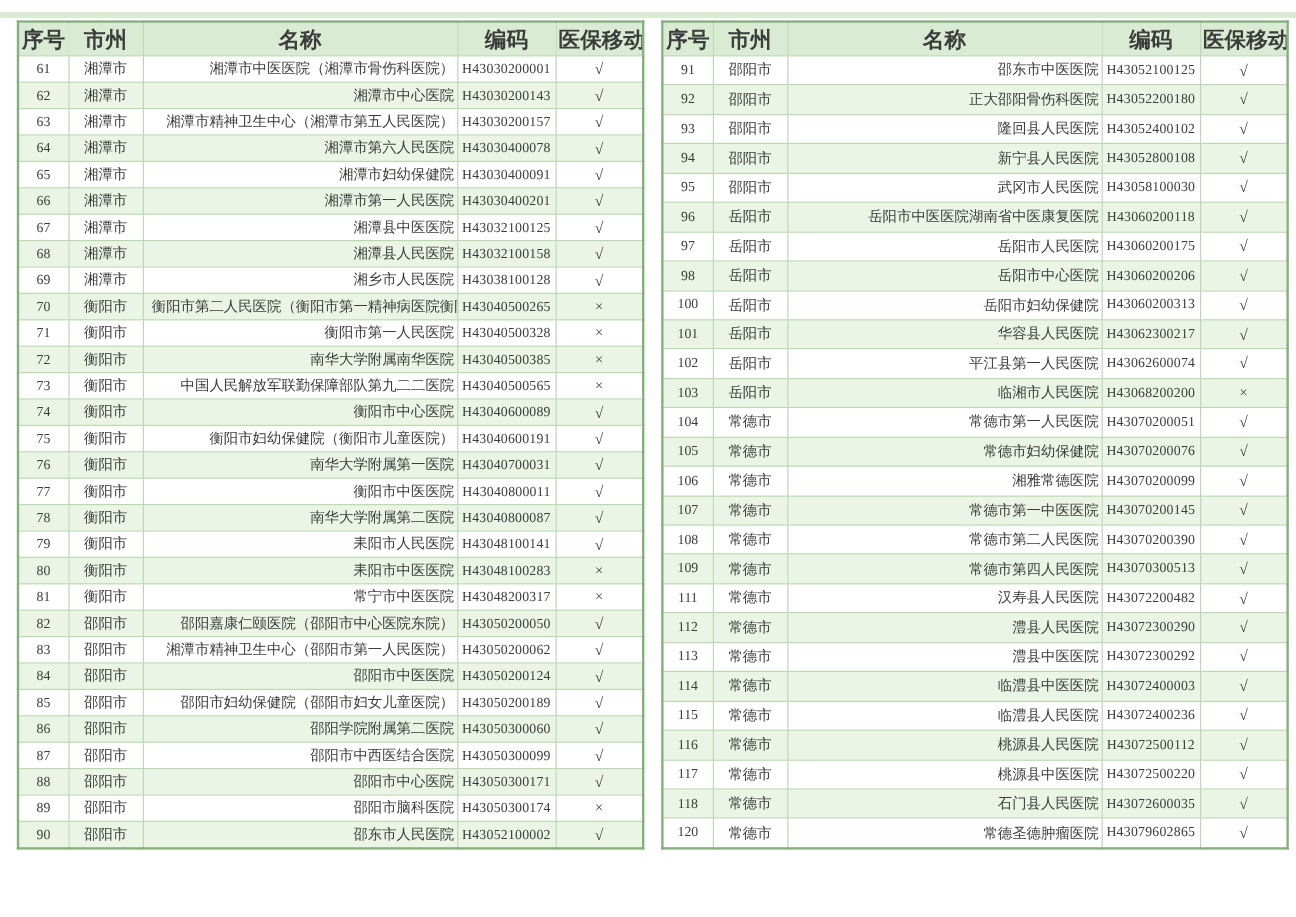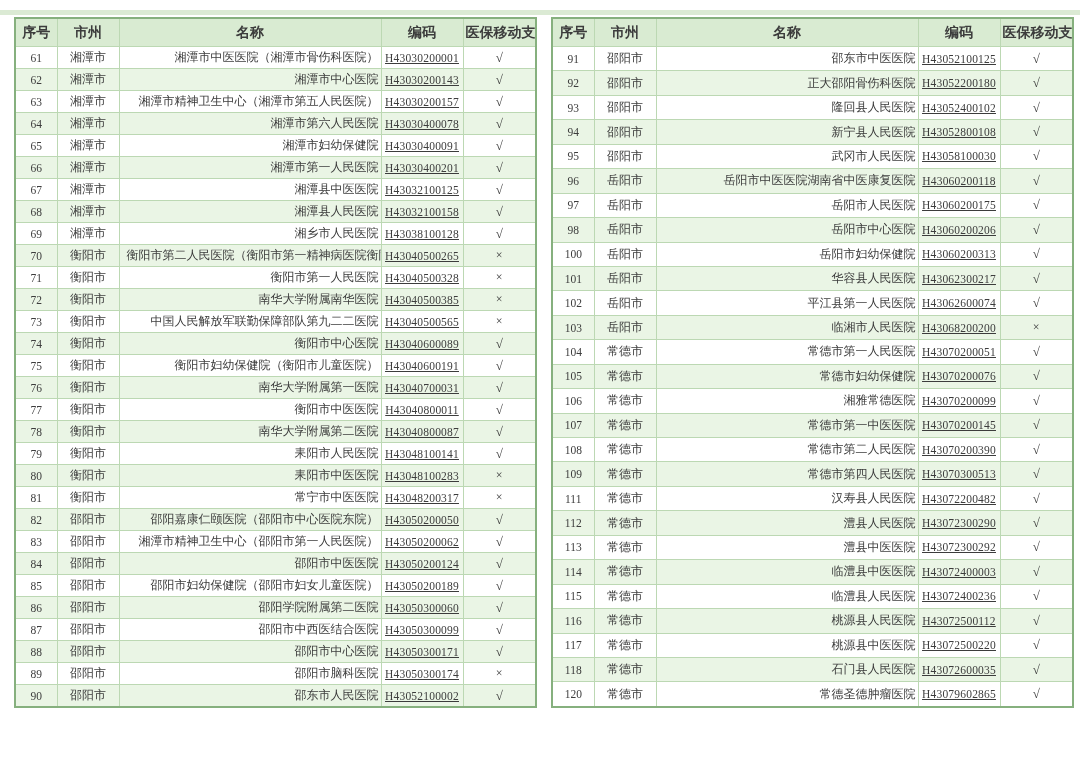--- a/index.html
+++ b/index.html
@@ -27,27 +27,27 @@
     border-collapse:collapse;table-layout:fixed;width:521px;
     font-size:12px;color:var(--text);
     border:2px solid var(--border);
   }
   th,td{
     border:1px solid var(--grid);
     height:21px;padding:0 2px;text-align:center;
     overflow:hidden;white-space:nowrap;
   }
   thead th{
-    background:var(--header-bg);font-weight:bold;height:27px;font-size:14px;
+    background:var(--header-bg);font-weight:bold;height:27px;font-size:18px;
   }
   tbody tr:nth-child(even) td{background:var(--row-even);}
   tbody tr:nth-child(odd) td{background:var(--row-odd);}
   td.col-name{text-align:right;padding-left:7px;}
   td.col-seq{font-size:11.5px;}
-  td.col-code{font-size:11.5px;letter-spacing:0.2px;text-decoration:underline;}
+  td.col-code{font-size:11.5px;letter-spacing:0.2px;}
   td.pay-yes{font-size:13px;}
   td.pay-no{font-size:12px;}
   col.c-seq{width:42px;}
   col.c-city{width:62px;}
   col.c-name{width:262px;}
   col.c-code{width:82px;}
   col.c-pay{width:73px;}
 </style>
 </head>
 <body>

